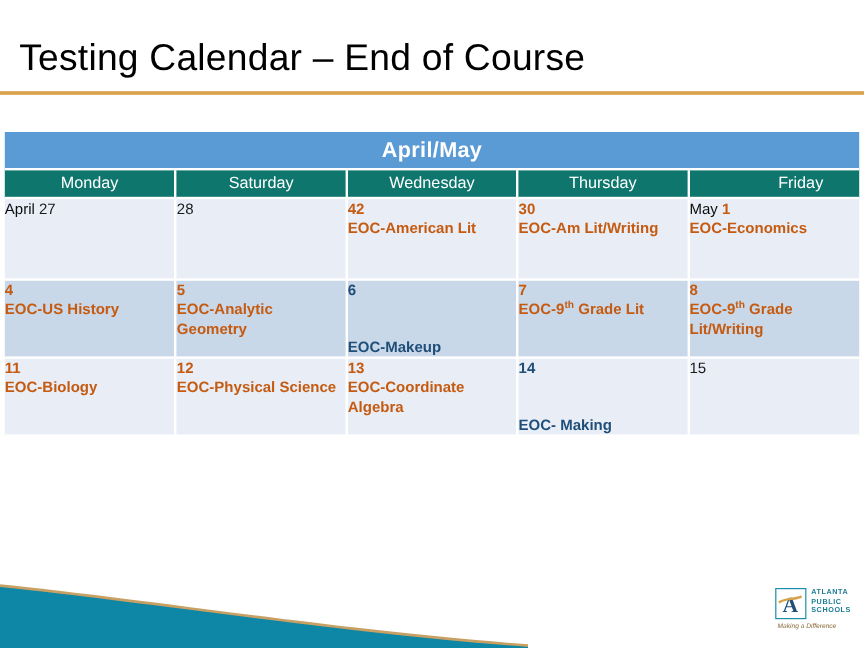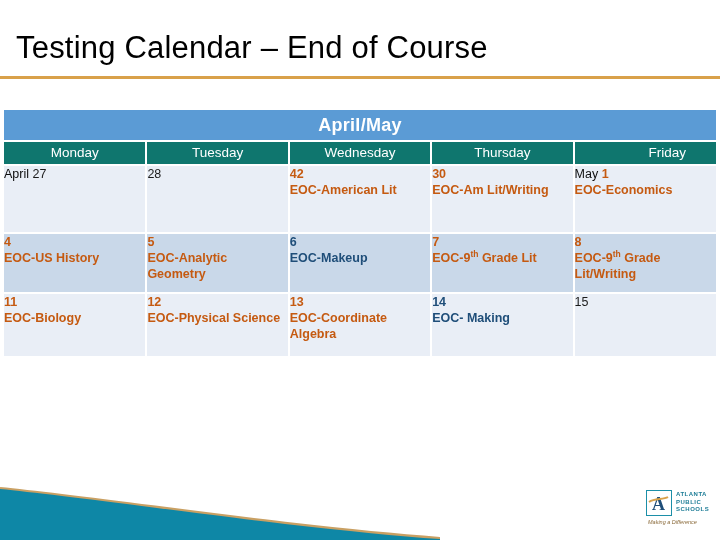--- a/index.html
+++ b/index.html
@@ -95,21 +95,21 @@
   .row-3 .daycell { height: 62px; }
 
   .daynum      { display: block; }
   .daynum .mon { color: #0D0D0D; font-weight: normal; }
   .daynum .num-orange { color: #C55A11; font-weight: bold; }
   .daynum .num-blue   { color: #1F4E79; font-weight: bold; }
   .daynum .num-dark   { color: #1A1A1A; font-weight: normal; }
 
   .event { display: block; }
   .event.orange { color: #C55A11; }
-  .event.blue   { color: #1F4E79; }
+  .event.blue   { color: #1F4E79; margin-top: 31px; }
   .event sup { font-size: 8.5px; vertical-align: super; line-height: 0; }
 
   
   .swoosh {
     position: absolute;
     left: 0;
     bottom: 0;
     width: 440px;
     height: 70px;
   }
@@ -158,21 +158,21 @@
 <div class="slide-title">Testing Calendar – End of Course</div>
 <div class="title-rule"></div>
 
 <table class="calendar">
   <tbody>
     <tr>
       <td class="month-banner" colspan="5">April/May</td>
     </tr>
     <tr>
       <td class="dow">Monday</td>
-      <td class="dow">Tuesday</td>
+      <td class="dow">Saturday</td>
       <td class="dow">Wednesday</td>
       <td class="dow">Thursday</td>
       <td class="dow">Friday</td>
     </tr>
 
     <tr class="row-light row-1">
       <td class="daycell">
         <span class="daynum"><span class="mon">April</span> <span class="num-dark">27</span></span>
         <span class="event orange"></span>
       </td>

